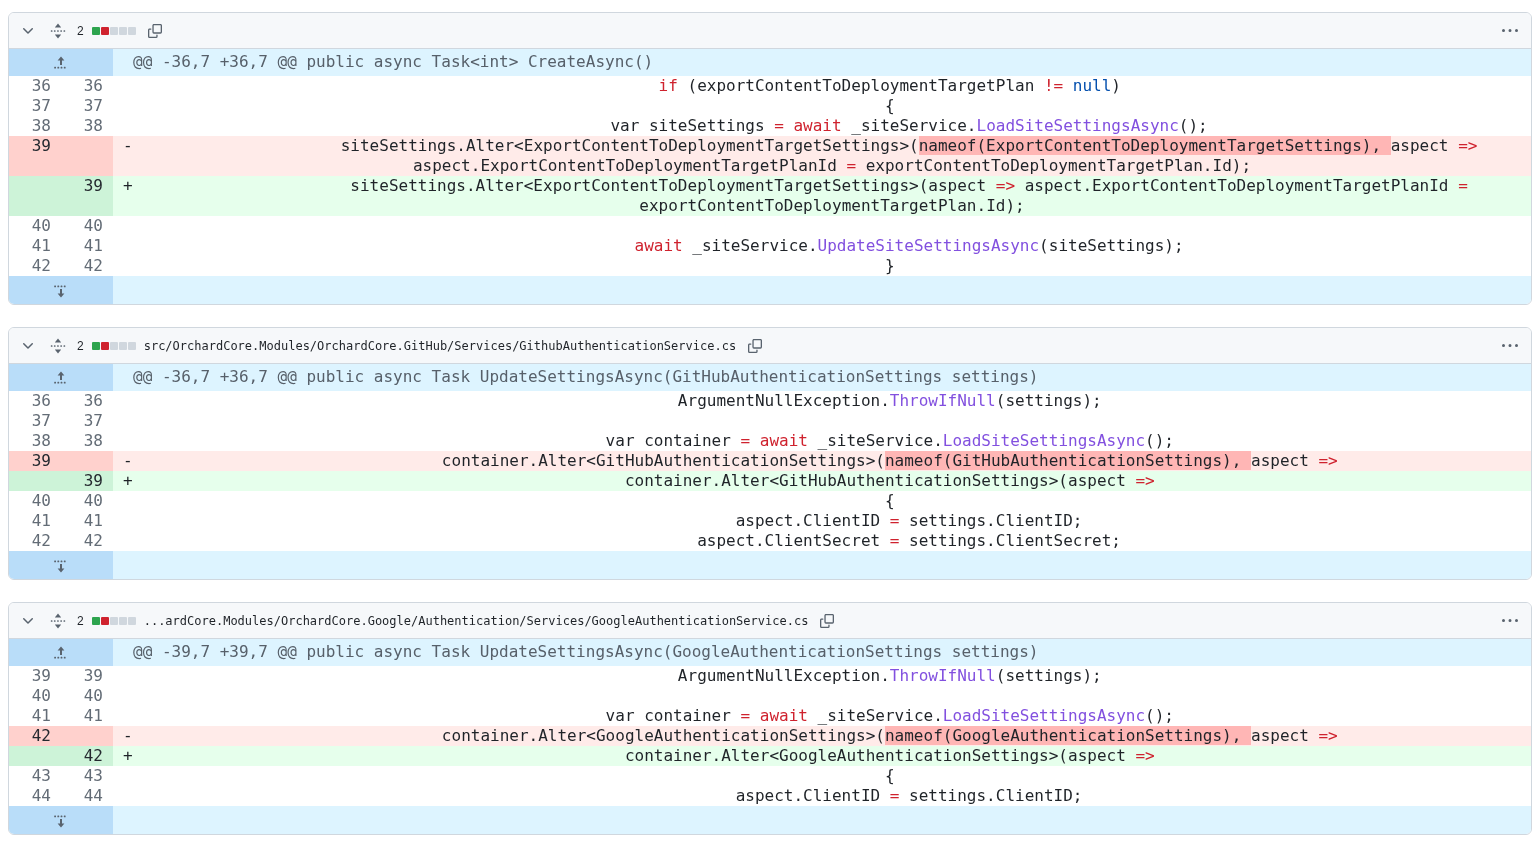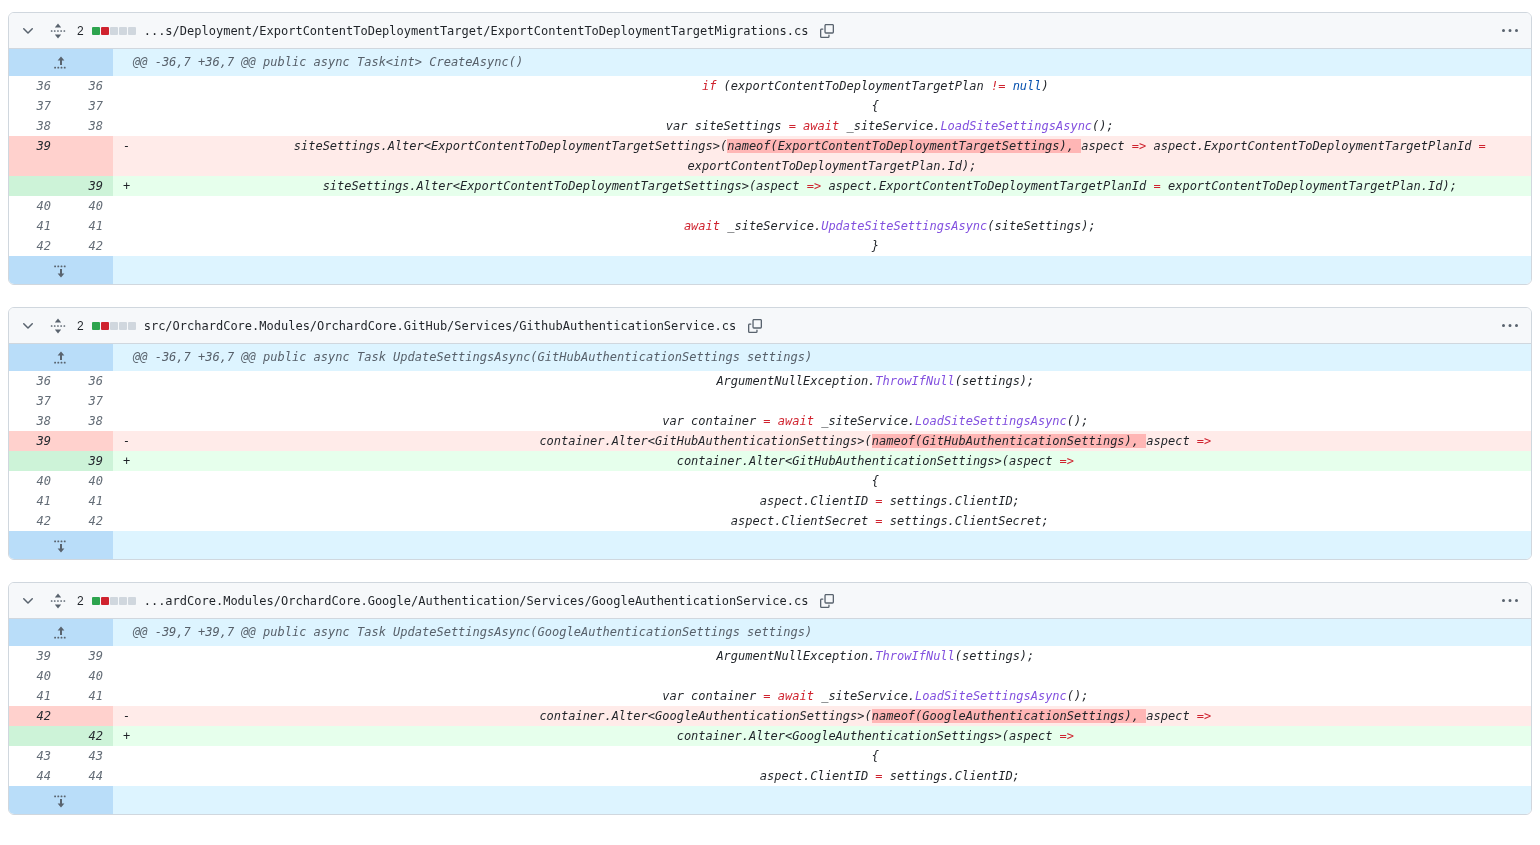--- a/index.html
+++ b/index.html
@@ -17,22 +17,22 @@
   .diffstat { display:flex; gap:1px; align-items:center; }
   .sq { width:8px; height:8px; border-radius:1px; display:inline-block; }
   .sq-addition { background:#2da44e; }
   .sq-deletion { background:#cf222e; }
   .sq-neutral  { background:#d0d7de; }
   .file-path { font-family:"DejaVu Sans Mono","Liberation Mono",monospace; font-size:12px; color:#1f2328;
                text-decoration:none; white-space:nowrap; }
   .header-spacer { flex:1; }
 
   table.diff { width:100%; border-collapse:collapse; table-layout:auto;
-               font-family:"DejaVu Sans Mono","Liberation Mono",monospace; font-size:12px; line-height:20px;
-               color:#1f2328;font-style:italic; }
+               font-family:"DejaVu Sans Mono","Liberation Mono",monospace; font-size:16px; line-height:20px;
+               color:#1f2328; }
   col.c-num { width:52px; }
   td.num { width:52px; min-width:52px; max-width:52px; text-align:right; padding:0 10px 0 0;
            color:#636c76; vertical-align:top; cursor:pointer; user-select:none; }
   td.code { position:relative; padding:0 8px 0 28px; white-space:pre-wrap; overflow-wrap:break-word; vertical-align:top;text-align:center; }
   .marker { position:absolute; left:10px; top:0; color:#1f2328; }
 
   tr.row-del td.num  { background:#ffd1cd; color:#24292f; }
   tr.row-del td.code { background:#ffebe9; }
   tr.row-add td.num  { background:#cdf3d8; color:#24292f; }
   tr.row-add td.code { background:#e6ffec; }
@@ -105,21 +105,20 @@
           </svg>
       </button>
       <span class="changes-count">2</span>
       <span class="diffstat">
           <span class="sq sq-addition"></span>
           <span class="sq sq-deletion"></span>
           <span class="sq sq-neutral"></span>
           <span class="sq sq-neutral"></span>
           <span class="sq sq-neutral"></span>
         </span>
-      <a href="#" class="file-path">...s/Deployment/ExportContentToDeploymentTarget/ExportContentToDeploymentTargetMigrations.cs</a>
       <button class="icon-btn">
         <svg width="14" height="14" viewBox="0 0 16 16">
             <use href="#i-copy"></use>
           </svg>
       </button>
       <span class="header-spacer"></span>
       <button class="icon-btn">
         <svg width="16" height="16" viewBox="0 0 16 16">
             <use href="#i-kebab"></use>
           </svg>

